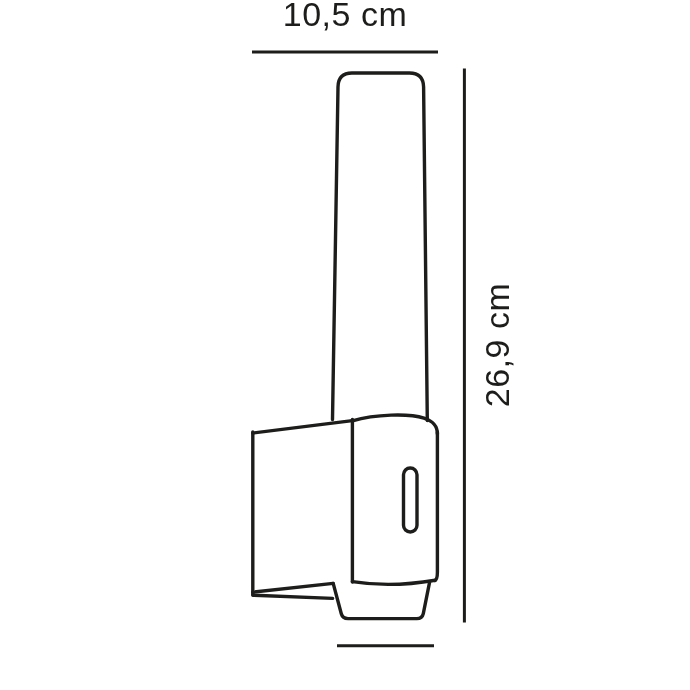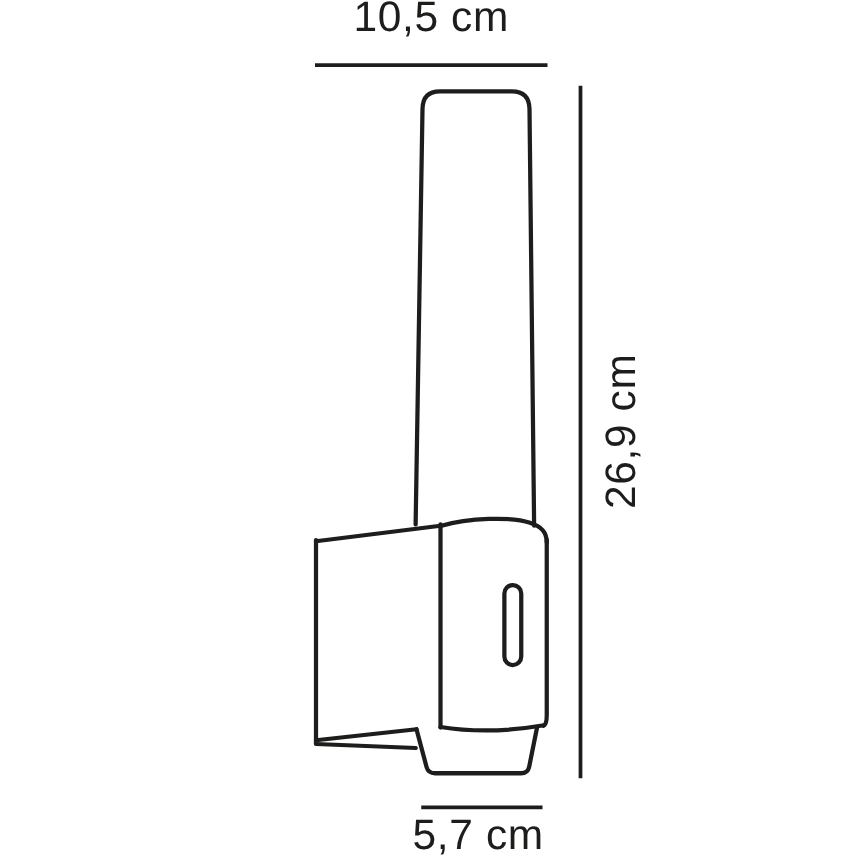--- a/index.html
+++ b/index.html
@@ -94,15 +94,14 @@
 
     <line class="dimline" x1="252" y1="52" x2="438" y2="52"></line>
     <line class="dimline" x1="464.4" y1="68.5" x2="464.4" y2="622.5"></line>
     <line class="dimline" x1="337" y1="645.8" x2="434" y2="645.8"></line>
   </svg>
 
   <div class="dim-label dim-label-top">10,5 cm</div>
 
   <div class="dim-label dim-label-right">26,9 cm</div>
 
-  <div class="dim-label dim-label-bottom">5,7 cm</div>
 
 </div>
 
 </body></html>

